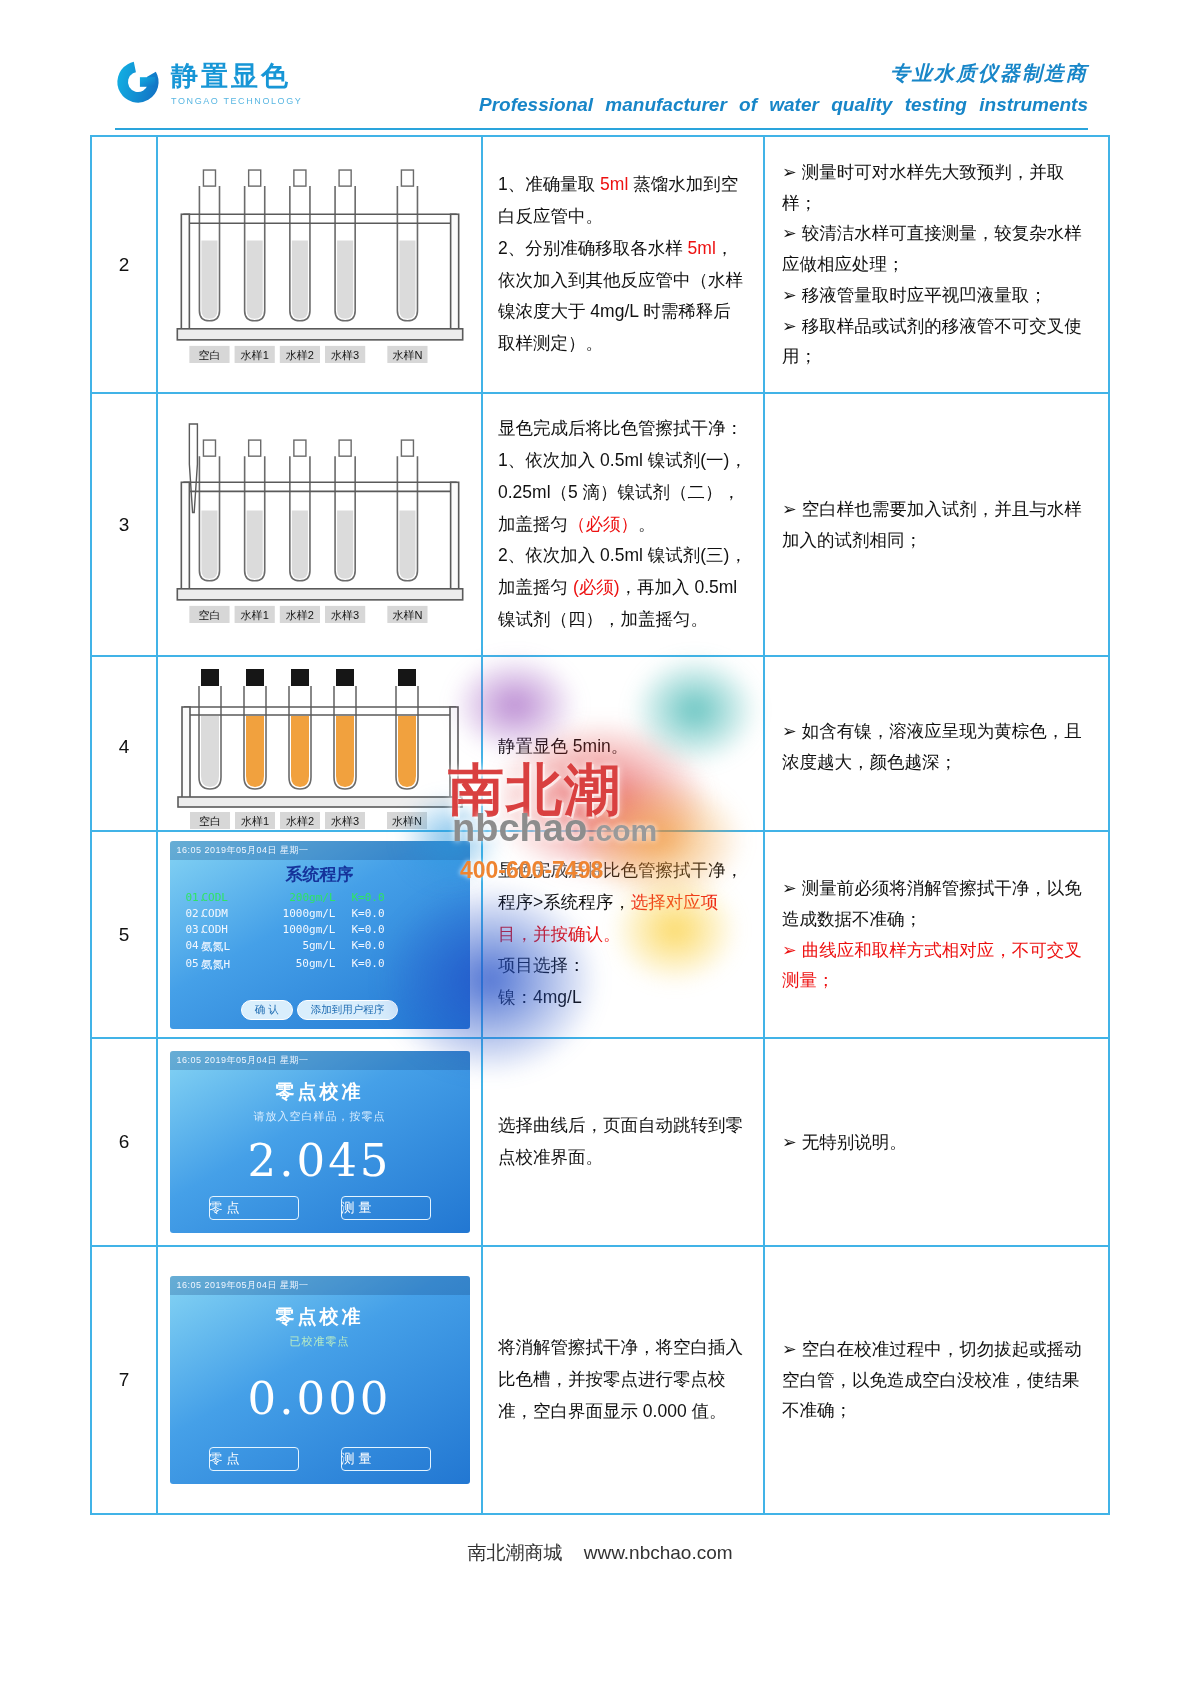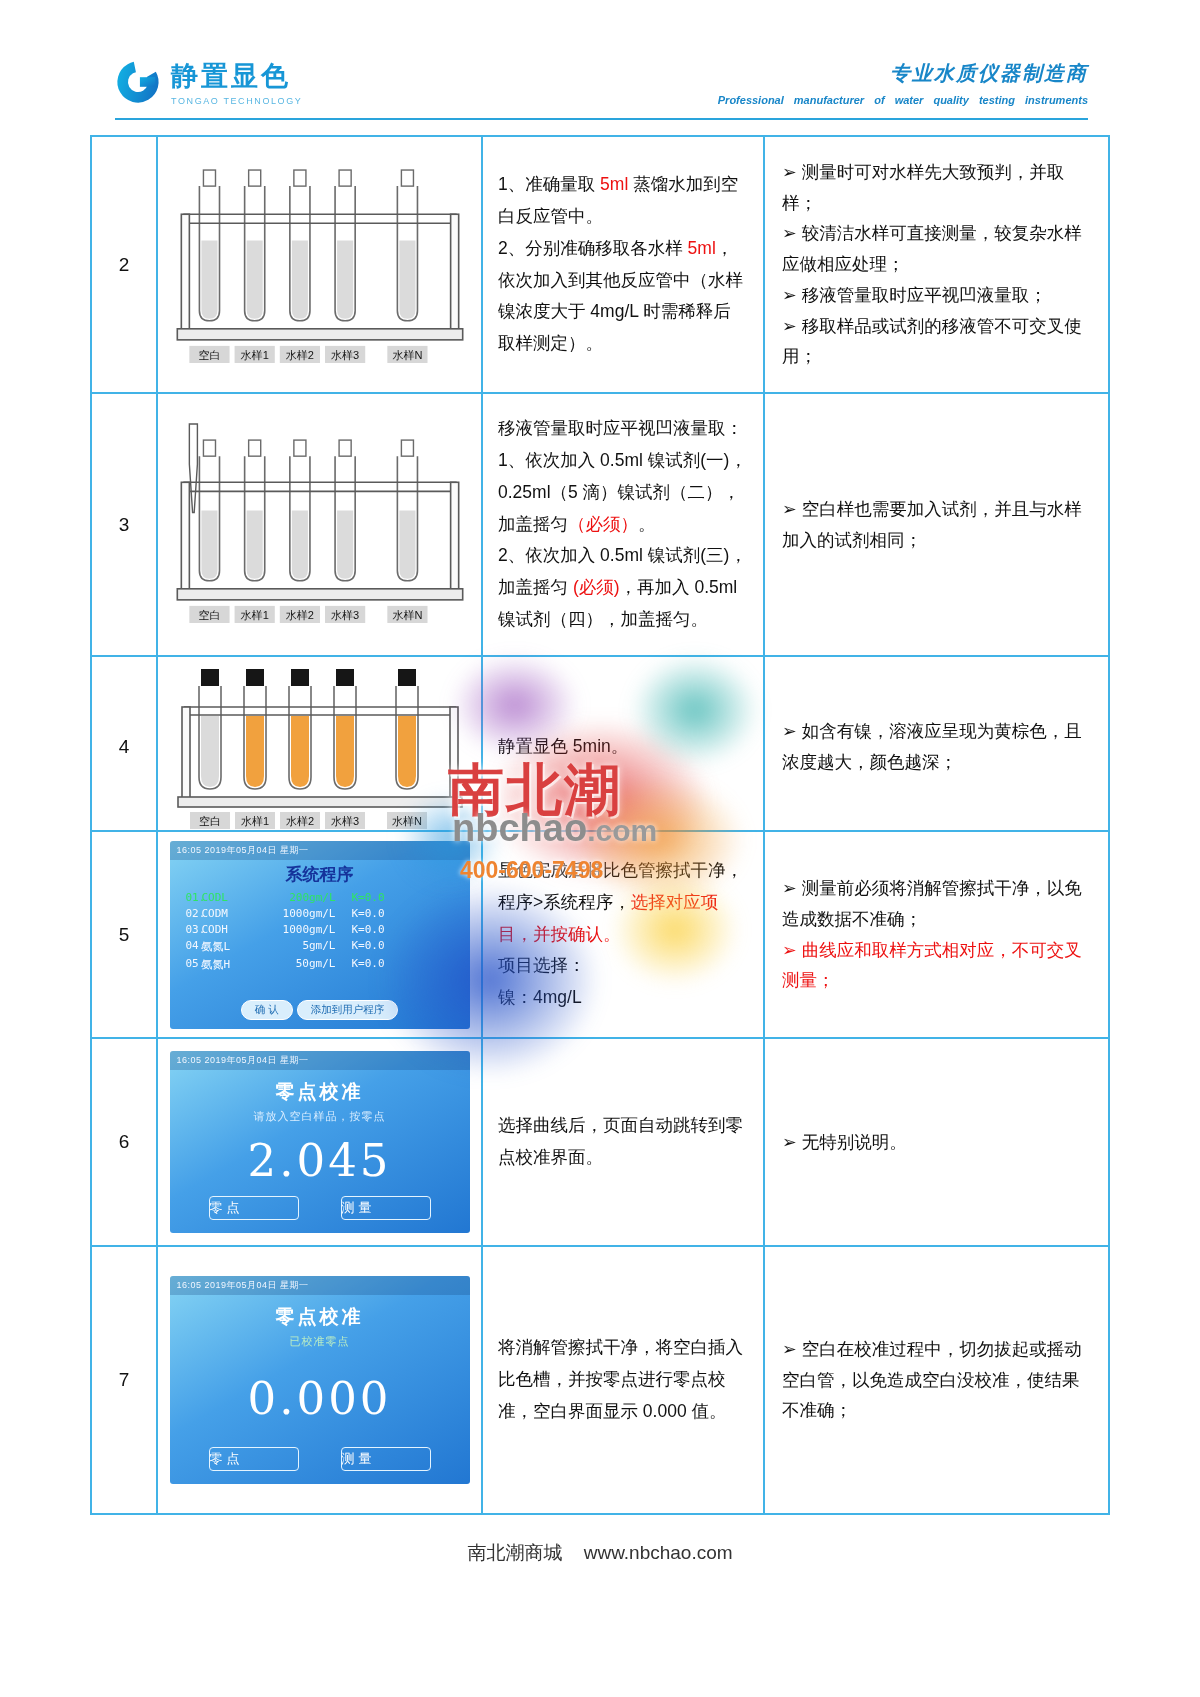--- a/index.html
+++ b/index.html
@@ -9,21 +9,21 @@
   
   .header{position:absolute;left:115px;right:112px;top:58px;display:flex;
           justify-content:space-between;align-items:flex-start;
           border-bottom:2px solid #2aa4dc;padding-bottom:12px;}
   .brand{display:flex;gap:10px;align-items:center;}
   .logo-mark{width:46px;height:46px;}
   .brand-name{font-size:27px;font-weight:bold;color:#1796d6;letter-spacing:3px;}
   .brand-sub{font-size:9px;color:#58b6e2;letter-spacing:1.6px;margin-top:2px;}
   .slogan{text-align:right;padding-top:2px;}
   .slogan-cn{font-size:20px;font-weight:bold;font-style:italic;color:#1886c8;letter-spacing:2px;margin-bottom:7px;}
-  .slogan-en{font-size:11px;font-weight:bold;font-style:italic;color:#1886c8;word-spacing:7px;}
+  .slogan-en{font-size:19px;font-weight:bold;font-style:italic;color:#1886c8;word-spacing:7px;}
 
   
   .doc-table{position:absolute;left:90px;top:135px;width:1020px;border:2px solid #41b3e7;box-sizing:border-box;}
   .trow{display:grid;grid-template-columns:66px 325px 282px 1fr;border-bottom:2px solid #41b3e7;}
   .trow:last-child{border-bottom:none;}
   .cell{border-right:2px solid #41b3e7;box-sizing:border-box;min-width:0;}
   .cell:last-child{border-right:none;}
   .r2{height:255px}.r3{height:261px}.r4{height:173px}.r5{height:205px}.r6{height:206px}.r7{height:266px}
   .cell-num{display:flex;align-items:center;justify-content:center;font-size:19px;}
   .cell-img{display:flex;align-items:center;justify-content:center;padding:4px;}
@@ -236,21 +236,21 @@
           <rect class="chip" x="110" y="183" width="40" height="17"></rect>
             <text x="130" y="196">水样2</text>
           <rect class="chip" x="155" y="183" width="40" height="17"></rect>
             <text x="175" y="196">水样3</text>
           <rect class="chip" x="217" y="183" width="40" height="17"></rect>
             <text x="237" y="196">水样N</text>
         </g>
       </svg>
     </div>
     <div class="cell cell-text">
-      <p class="step"><span>移液管量取时应平视凹液量取：</span></p>
+      <p class="step"><span>显色完成后将比色管擦拭干净：</span></p>
       <p class="step"><span>1、依次加入 0.5ml 镍试剂(一)，0.25ml（5 滴）镍试剂（二），加盖摇匀</span><span class="red">（必须）</span><span>。</span></p>
       <p class="step"><span>2、依次加入 0.5ml 镍试剂(三)，加盖摇匀 </span><span class="red">(必须)</span><span>，再加入 0.5ml 镍试剂（四），加盖摇匀。</span></p>
     </div>
     <div class="cell cell-notes">
       <p class="note"><span class="bullet">➢</span><span>空白样也需要加入试剂，并且与水样加入的试剂相同；</span></p>
     </div>
   </div>
 
   <div class="trow r4">
     <div class="cell cell-num">4</div>

